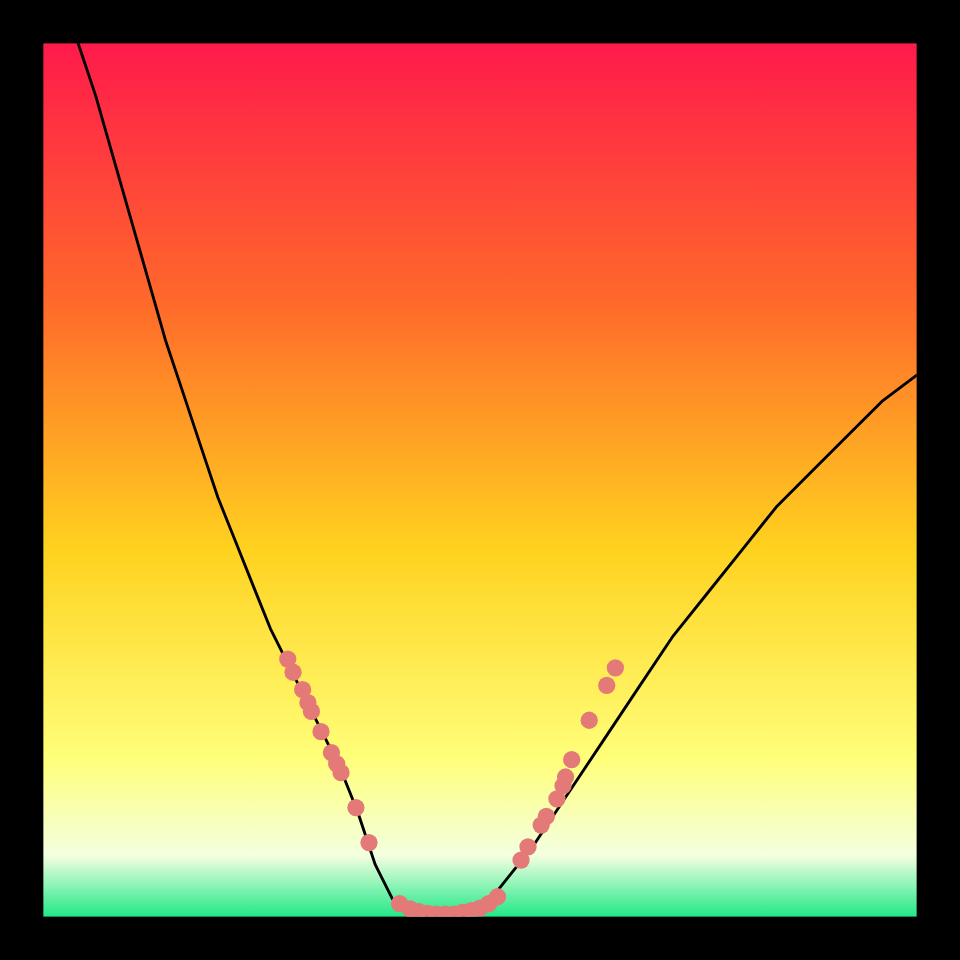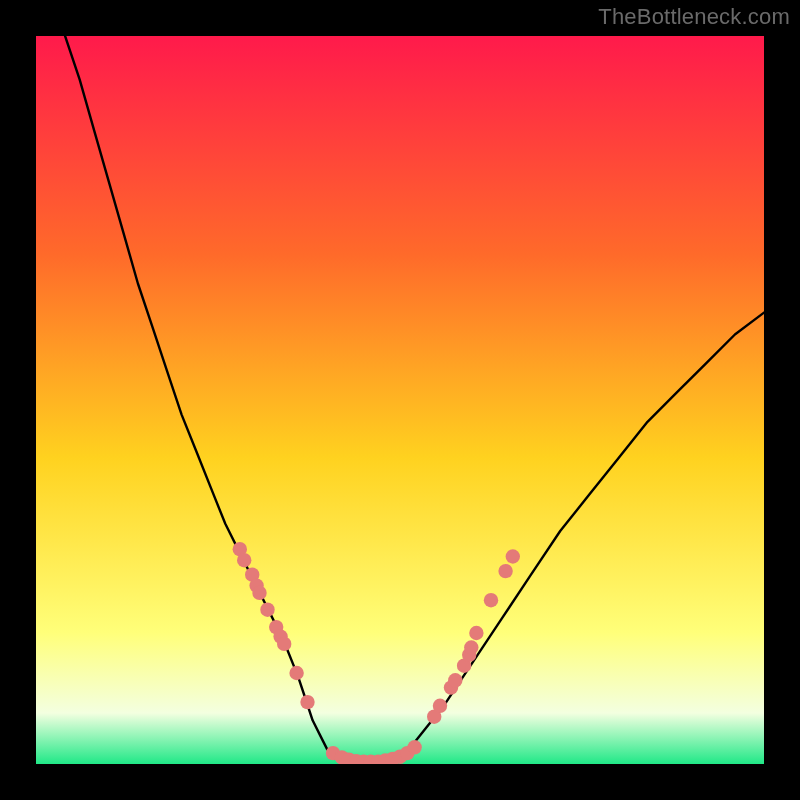--- a/index.html
+++ b/index.html
@@ -33,21 +33,20 @@
     top: 36px;
     width: 728px;
     height: 728px;
   }
   svg { display: block; }
 </style>
 </head>
 <body>
 
 <div class="frame">
-  <div class="watermark">TheBottleneck.com</div>
   <div class="plot">
     <svg id="chart-svg" viewBox="0 0 728 728" width="728" height="728">
       <defs>
         <linearGradient id="bg-grad" x1="0" y1="0" x2="0" y2="1">
           <stop id="g0" offset="0%" stop-color="#ff1a4b"></stop>
           <stop id="g1" offset="30%" stop-color="#ff6a2a"></stop>
           <stop id="g2" offset="58%" stop-color="#ffd21f"></stop>
           <stop id="g3" offset="82%" stop-color="#ffff7a"></stop>
           <stop id="g4" offset="93%" stop-color="#f3ffe0"></stop>
           <stop id="g5" offset="100%" stop-color="#20e887"></stop>

